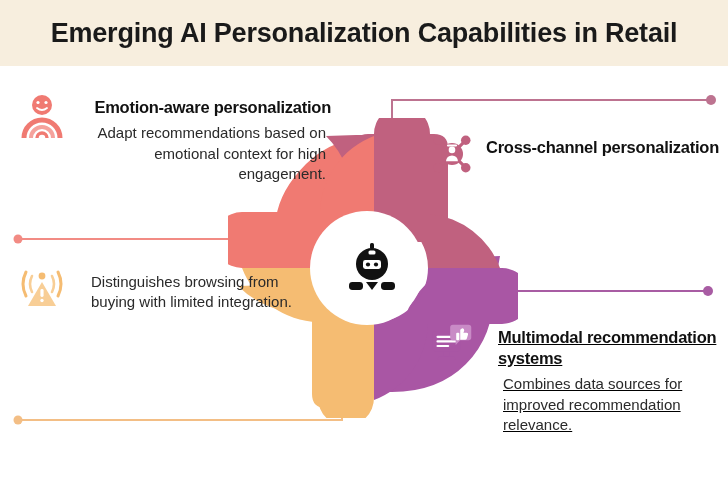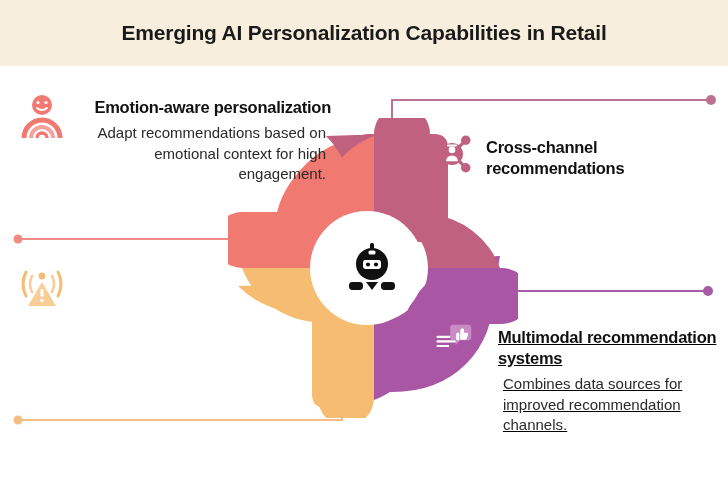--- a/index.html
+++ b/index.html
@@ -29,21 +29,21 @@
     background: #F7EEDE;
   }
   .header-title {
     position: absolute;
     left: 0; top: 0;
     width: 728px;
     height: 66px;
     display: flex;
     align-items: center;
     justify-content: center;
-    font-size: 21px;
+    font-size: 27px;
     font-weight: bold;
     color: #1a1a1a;
     letter-spacing: -0.2px;
     text-align: center;
   }
 
   
   .connectors {
     position: absolute;
     left: 0; top: 0;
@@ -291,20 +291,21 @@
       <path d="M 14 14 q -4 8 0 16" fill="none" stroke="#F8CE96" stroke-width="2.6" stroke-linecap="round"></path>
       <path d="M 34 14 q 4 8 0 16" fill="none" stroke="#F8CE96" stroke-width="2.6" stroke-linecap="round"></path>
 
       <circle cx="24" cy="14" r="3.4" fill="#F5BC72"></circle>
 
       <path d="M 24 20 L 38 44 L 10 44 Z" fill="#F8CE96"></path>
       <rect x="22.4" y="27" width="3.2" height="8" rx="1.4" fill="#ffffff"></rect>
       <circle cx="24" cy="38.5" r="1.7" fill="#ffffff"></circle>
     </svg>
     <div class="body">
+      <p class="desc">Distinguishes browsing from buying with limited integration.</p>
     </div>
   </div>
 
   <div class="block" id="block-cross">
     <svg class="icon-box" viewBox="0 0 48 48" width="44" height="44" style="width:44px;height:44px;">
 
       <line x1="11" y1="11" x2="20" y2="20" stroke="#C0617F" stroke-width="3.4" stroke-linecap="round"></line>
       <line x1="37" y1="11" x2="28" y2="20" stroke="#C0617F" stroke-width="3.4" stroke-linecap="round"></line>
       <line x1="11" y1="37" x2="20" y2="28" stroke="#C0617F" stroke-width="3.4" stroke-linecap="round"></line>
       <line x1="37" y1="37" x2="28" y2="28" stroke="#C0617F" stroke-width="3.4" stroke-linecap="round"></line>
@@ -313,21 +314,21 @@
       <circle cx="39" cy="9" r="5.2" fill="#C0617F"></circle>
       <circle cx="9" cy="39" r="5.2" fill="#C0617F"></circle>
       <circle cx="39" cy="39" r="5.2" fill="#C0617F"></circle>
 
       <circle cx="24" cy="24" r="12" fill="#C0617F"></circle>
       <circle cx="24" cy="19.5" r="3.6" fill="#ffffff"></circle>
       <path d="M 17.5 32 a 6.5 6.5 0 0 1 13 0 Z" fill="#ffffff"></path>
       <rect x="18.5" y="13.5" width="11" height="2.2" rx="1.1" fill="#ffffff"></rect>
     </svg>
     <div class="body">
-      <p class="title">Cross-channel recommendations</p>
+      <p class="title">Cross-channel personalization</p>
     </div>
   </div>
 
   <div class="block" id="block-multi">
     <svg class="icon-box" viewBox="0 0 48 48" width="44" height="44" style="width:44px;height:44px;">
 
       <rect x="3" y="10" width="30" height="22" rx="3" fill="#A956A4"></rect>
       <rect x="7" y="15" width="22" height="2.4" rx="1.2" fill="#ffffff"></rect>
       <rect x="7" y="20" width="22" height="2.4" rx="1.2" fill="#ffffff"></rect>
       <rect x="7" y="25" width="14" height="2.4" rx="1.2" fill="#ffffff"></rect>
@@ -335,17 +336,17 @@
       <rect x="15" y="32" width="6" height="6" fill="#A956A4"></rect>
       <rect x="8" y="38" width="20" height="3.4" rx="1.7" fill="#A956A4"></rect>
 
       <path d="M 25 3 h 17 a 3 3 0 0 1 3 3 v 11 a 3 3 0 0 1 -3 3 h -9 l -5 5 v -5 h -3 a 3 3 0 0 1 -3 -3 v -11 a 3 3 0 0 1 3 -3 z" fill="#C98BC6"></path>
 
       <path d="M 33 8.5 q 2.5 -3 4 -0.5 q 1 1.6 -0.6 3.6 h 3.6 a 1.6 1.6 0 0 1 1.5 2 l -1.3 4.4 a 2 2 0 0 1 -1.9 1.4 h -5.3 z" fill="#ffffff"></path>
       <rect x="28.6" y="11.6" width="3.4" height="8.3" rx="1.2" fill="#ffffff"></rect>
     </svg>
     <div class="body">
       <p class="title">Multimodal recommendation systems</p>
-      <p class="desc">Combines data sources for improved recommendation channels.</p>
+      <p class="desc">Combines data sources for improved recommendation relevance.</p>
     </div>
   </div>
 
 </div>
 
 </body></html>

